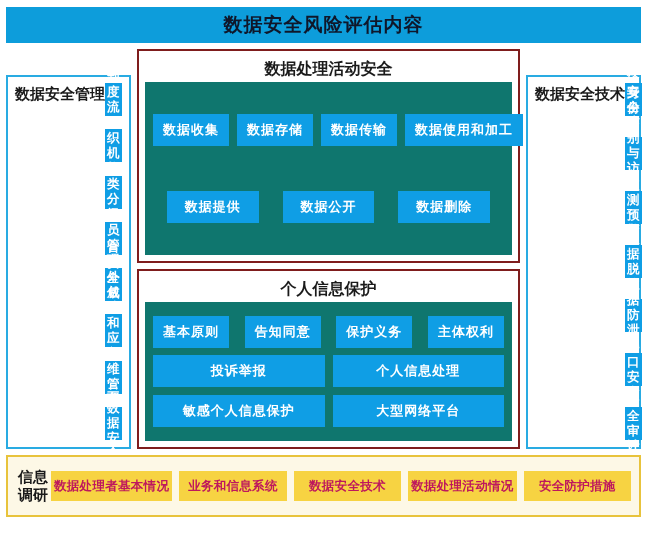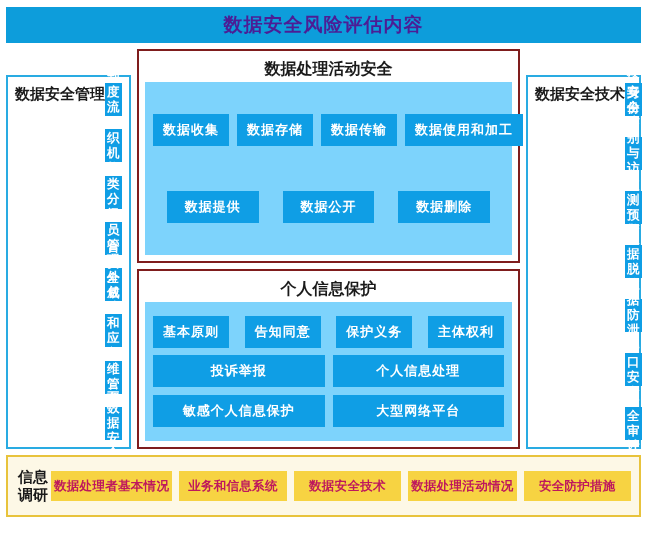--- a/index.html
+++ b/index.html
@@ -20,21 +20,21 @@
     box-sizing: border-box;
     padding: 7px 6px 6px 6px;
     display: flex;
     flex-direction: column;
   }
 
   
   .title-bar {
     height: 36px;
     background: #0d9ddb;
-    color: #4c1d95;
+    color: #0f172a;
     font-size: 19px;
     font-weight: bold;
     letter-spacing: 1px;
     display: flex;
     align-items: center;
     justify-content: center;
     flex: none;
   }
 
   
@@ -115,21 +115,21 @@
   .center-title {
     font-size: 16px;
     font-weight: bold;
     color: #1a1a1a;
     text-align: center;
     line-height: 26px;
     flex: none;
   }
 
   .inner-band {
-    background: #7dd3fc;
+    background: #0f766e;
     flex: 1;
     box-sizing: border-box;
     padding: 10px 8px;
     display: flex;
     flex-direction: column;
     justify-content: space-around;
   }
 
   .chip-row {
     display: flex;

